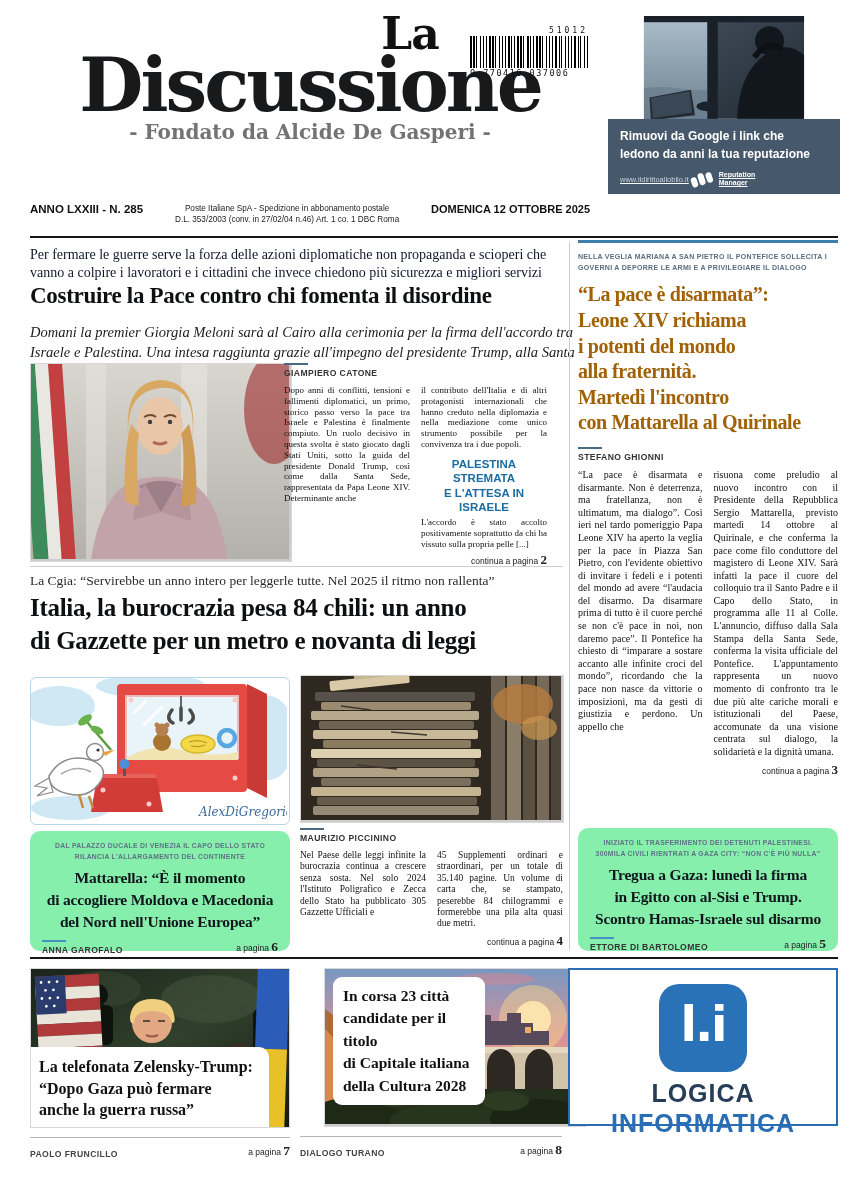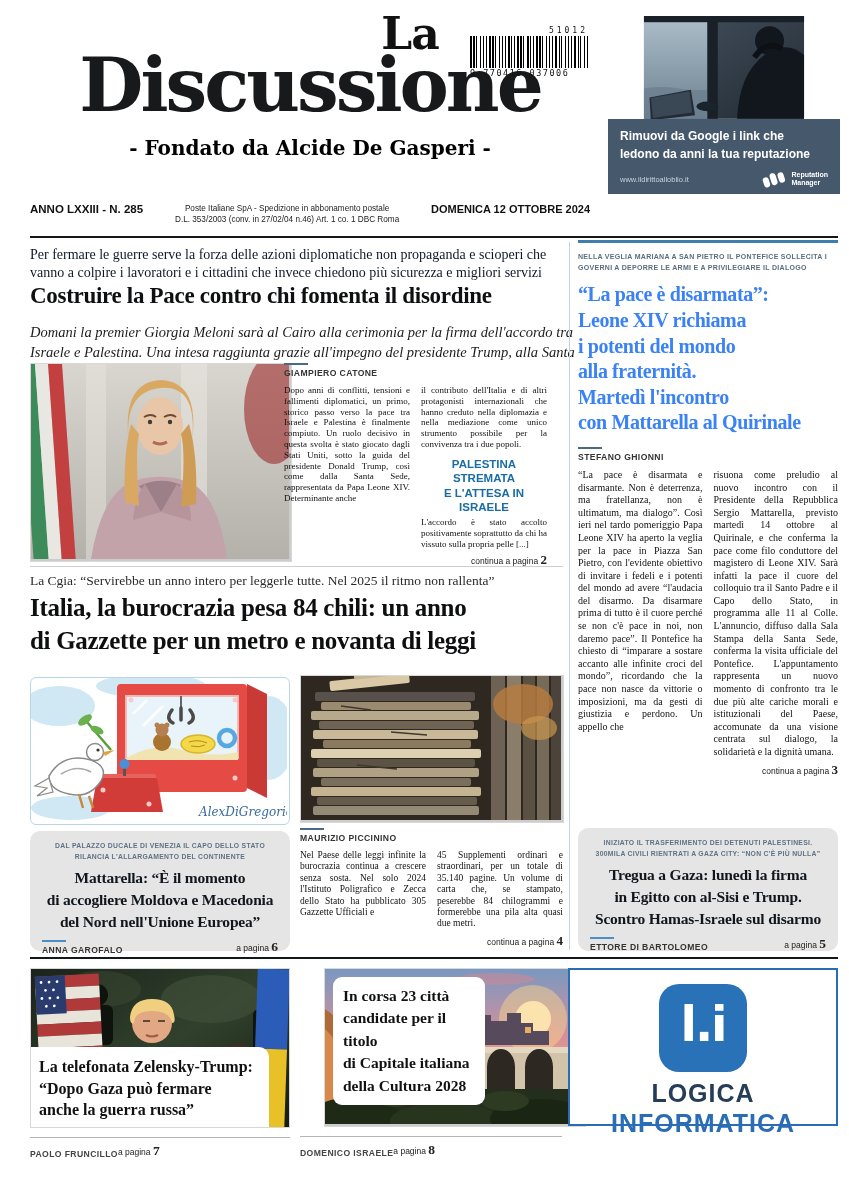--- a/index.html
+++ b/index.html
@@ -6,36 +6,36 @@
   .page{position:relative;width:849px;height:1200px;margin:0 auto;background:#fff;overflow:hidden;
         font-family:"Liberation Serif","DejaVu Serif",serif;color:#111;}
   .sans{font-family:"Liberation Sans","DejaVu Sans",sans-serif;}
 
   
   .masthead{position:absolute;left:30px;top:12px;width:560px;text-align:center;}
   .mast-la{font-family:"DejaVu Serif",serif;font-weight:800;font-size:44px;line-height:1;
            transform:translateX(100px);letter-spacing:-1px;}
   .mast-title{font-family:"DejaVu Serif",serif;font-weight:800;font-size:74px;line-height:.95;
               letter-spacing:-3px;margin-top:-6px;color:#17191b;}
-  .mast-tag{font-family:"DejaVu Serif",serif;font-weight:700;font-size:20px;margin-top:16px;color:#000000;}
+  .mast-tag{font-family:"DejaVu Serif",serif;font-weight:700;font-size:20px;margin-top:0;color:#737373;}
   .barcode{position:absolute;left:470px;top:26px;width:118px;text-align:right;}
   .barcode .bc-small{font-family:"DejaVu Sans Mono",monospace;font-size:8px;letter-spacing:3px;}
   .barcode .bc-bars{height:32px;margin-top:1px;background:repeating-linear-gradient(90deg,#000 0 1.5px,#fff 1.5px 3px,#000 3px 4.5px,#fff 4.5px 6px,#000 6px 7px,#fff 7px 9.5px);}
   .barcode .bc-num{font-family:"DejaVu Sans Mono",monospace;font-size:8.5px;letter-spacing:1.5px;text-align:left;}
   .info-row{position:absolute;left:30px;top:203px;width:560px;display:flex;justify-content:space-between;align-items:flex-start;}
   .info-issue{font-size:11.5px;font-weight:bold;}
   .info-postal{font-size:8.2px;color:#222;text-align:center;line-height:1.35;}
   .info-date{font-size:11px;font-weight:bold;}
   .header-rule{position:absolute;left:30px;top:236px;width:808px;height:2px;background:#15181a;}
 
   
   .top-ad{position:absolute;left:608px;top:16px;width:232px;height:178px;display:flex;flex-direction:column;cursor:pointer;}
   .ad-bar{background:#46586c;color:#fff;padding:8px 12px 6px 12px;flex:0 0 auto;}
   .ad-line{font-family:"Liberation Sans",sans-serif;font-size:12px;font-weight:bold;line-height:1.55;}
-  .ad-foot{display:flex;justify-content:space-between;align-items:center;margin-top:6px;}
+  .ad-foot{display:flex;justify-content:flex-start;align-items:center;margin-top:6px;text-decoration:underline;}
   .ad-url{font-family:"Liberation Sans",sans-serif;font-size:7.5px;color:#c8d2dc;}
   .ad-brand{display:flex;align-items:center;gap:4px;}
   .ad-brand-txt{font-family:"Liberation Sans",sans-serif;font-size:7px;font-weight:bold;line-height:1.15;color:#fff;}
 
   
   .lead-kicker{position:absolute;left:30px;top:246px;width:540px;font-size:14px;line-height:1.32;color:#0f172a;}
   .lead-headline{position:absolute;left:30px;top:283px;width:545px;font-size:23px;font-weight:bold;
                  letter-spacing:-.3px;white-space:nowrap;color:#0e0f10;cursor:pointer;}
   .lead-standfirst{position:absolute;left:30px;top:322px;width:545px;font-style:italic;font-size:14.5px;line-height:1.38;color:#1c1c1c;}
   .photo-frame{border:1px solid #d8d8d8;overflow:hidden;background:#ccc;}
@@ -52,59 +52,59 @@
   .continua{font-family:"Liberation Sans",sans-serif;font-size:8.5px;color:#222;text-align:right;margin-top:5px;cursor:pointer;}
   .continua b{font-family:"Liberation Serif",serif;font-size:13px;}
 
   .v-divider{position:absolute;left:569px;top:242px;width:1px;height:708px;background:#c2d4e2;}
 
   
   .pope{position:absolute;left:578px;top:240px;width:260px;}
   .pope-top{height:3px;background:#3f7fae;}
   .pope-kicker{font-family:"Liberation Sans",sans-serif;font-size:7px;font-weight:bold;letter-spacing:.3px;
                color:#5a6e80;line-height:1.6;margin-top:8px;}
-  .pope-headline{font-size:20px;font-weight:bold;letter-spacing:-.4px;line-height:1.28;margin-top:9px;color:#3b82f6;cursor:pointer;}
+  .pope-headline{font-size:20px;font-weight:bold;letter-spacing:-.4px;line-height:1.28;margin-top:9px;color:#a16207;cursor:pointer;}
   .pope .byline{margin-top:11px;}
   .pope .col{font-size:10px;line-height:12.6px;}
 
   
   .mid-rule{position:absolute;left:30px;top:566px;width:533px;height:1px;background:#cfcfcf;}
   .cgia-kicker{position:absolute;left:30px;top:573px;width:535px;font-size:13.5px;color:#2b2b2b;}
   .buro-headline{position:absolute;left:30px;top:592px;width:540px;font-size:25px;font-weight:bold;
                  letter-spacing:-.3px;line-height:1.3;color:#0e0f10;cursor:pointer;}
   .cartoon-box{position:absolute;left:30px;top:677px;width:258px;height:146px;border:1px solid #b9d6e8;
                border-radius:6px;background:#fff;overflow:hidden;}
   .stack-photo{position:absolute;left:300px;top:675px;width:262px;height:146px;}
   .piccinino{position:absolute;left:300px;top:828px;width:263px;}
   .piccinino .col{font-size:9.5px;line-height:11.4px;}
 
   
-  .news-box{position:absolute;width:260px;background:#e5e5e5;border-radius:10px;padding:9px 12px 8px 12px;box-sizing:border-box;}
+  .news-box{position:absolute;width:260px;background:#86efac;border-radius:10px;padding:9px 12px 8px 12px;box-sizing:border-box;}
   .box-kicker{font-family:"Liberation Sans",sans-serif;font-size:6.8px;font-weight:bold;letter-spacing:.3px;
               color:#5f7285;text-align:center;line-height:1.65;}
   .box-headline{font-size:15.5px;font-weight:bold;letter-spacing:-.2px;line-height:1.4;text-align:center;
                 margin-top:5px;color:#10161c;cursor:pointer;}
   .box-foot{display:flex;justify-content:space-between;align-items:flex-end;margin-top:7px;}
   .box-foot .byline::before{border-top-color:#4a90c4;}
   .pageref{font-family:"Liberation Sans",sans-serif;font-size:8.5px;color:#222;}
   .pageref b{font-family:"Liberation Serif",serif;font-size:13.5px;}
   .mattarella-box{left:30px;top:831px;height:120px;}
   .gaza-box{left:578px;top:828px;height:123px;}
 
   .bottom-rule{position:absolute;left:30px;top:957px;width:808px;height:2px;background:#15181a;}
 
   
   .ukr-block{position:absolute;left:30px;top:968px;width:260px;}
   .ukr-photo{position:relative;width:258px;height:158px;}
   .ukr-badge{position:absolute;left:9px;top:78px;background:#141414;color:#fff;font-family:"Liberation Sans",sans-serif;
              font-size:7.8px;font-weight:bold;letter-spacing:.3px;padding:4px 8px;border-radius:4px;white-space:nowrap;}
   .ukr-card{position:absolute;left:0;bottom:0;width:218px;background:#fff;border-radius:0 10px 0 0;
             padding:9px 12px 6px 8px;font-size:16px;font-weight:bold;line-height:1.35;cursor:pointer;}
-  .block-foot{display:flex;justify-content:flex-start;align-items:flex-end;border-top:1px solid #b5b5b5;
-              margin-top:9px;padding-top:5px;}
+  .block-foot{display:flex;justify-content:space-between;align-items:flex-end;border-top:1px solid #b5b5b5;
+              margin-top:9px;padding-top:5px;gap:24px;}
   .plain-byline{font-family:"Liberation Sans",sans-serif;font-size:8.6px;font-weight:bold;letter-spacing:.4px;color:#444;}
 
   .cult-block{position:absolute;left:300px;top:968px;width:262px;}
   .cult-photo{position:relative;width:260px;height:157px;margin-left:24px;}
   .cult-card{position:absolute;left:8px;top:8px;width:132px;background:#fff;border-radius:9px;
              padding:8px 10px;font-size:15.5px;font-weight:bold;line-height:1.45;cursor:pointer;}
 
   
   .logica-ad{position:absolute;left:568px;top:968px;width:270px;height:158px;border:2px solid #2a6db5;
              background:#fff;box-sizing:border-box;text-align:center;cursor:pointer;}
@@ -180,21 +180,21 @@
         </span>
       </div>
     </div>
   </div>
 
   <div class="info-row">
     <span class="info-issue sans">ANNO LXXIII - N. 285</span>
     <span class="info-postal sans">
       <span>Poste Italiane SpA - Spedizione in abbonamento postale</span><br><span>D.L. 353/2003 (conv. in 27/02/04 n.46) Art. 1 co. 1 DBC Roma</span>
     </span>
-    <span class="info-date sans">DOMENICA 12 OTTOBRE 2024</span>
+    <span class="info-date sans">DOMENICA 12 OTTOBRE 2025</span>
   </div>
   <div class="header-rule"></div>
 
   <div class="lead-kicker">Per fermare le guerre serve la forza delle azioni diplomatiche non propaganda e scioperi che vanno a colpire i lavoratori e i cittadini che invece chiedono più sicurezza e migliori servizi</div>
   <div class="lead-headline">Costruire la Pace contro chi fomenta il disordine</div>
   <div class="lead-standfirst">Domani la premier Giorgia Meloni sarà al Cairo alla cerimonia per la firma dell'accordo tra Israele e Palestina. Una intesa raggiunta grazie all'impegno del presidente Trump, alla Santa Sede e istituzioni Ue</div>
 
   <div class="meloni-photo photo-frame">
     <svg width="258" height="195" viewBox="0 0 258 195">
       <defs>
@@ -514,21 +514,21 @@
         <ellipse cx="180" cy="132" rx="24" ry="10" fill="#2d3b22"></ellipse>
       </svg>
       <div class="cult-card">
         <span class="hl-line">In corsa 23 città</span>
         <span class="hl-line">candidate per il titolo</span>
         <span class="hl-line">di Capitale italiana</span>
         <span class="hl-line">della Cultura 2028</span>
       </div>
     </div>
     <div class="block-foot">
-      <span class="plain-byline">DOMENICO ISRAELE</span>
+      <span class="plain-byline">DIALOGO TURANO</span>
       <span class="pageref">
         <span>a pagina</span> <b>8</b>
       </span>
     </div>
   </div>
 
   <div class="logica-ad">
     <div class="logica-logo">
       <span>l.i</span>
     </div>

